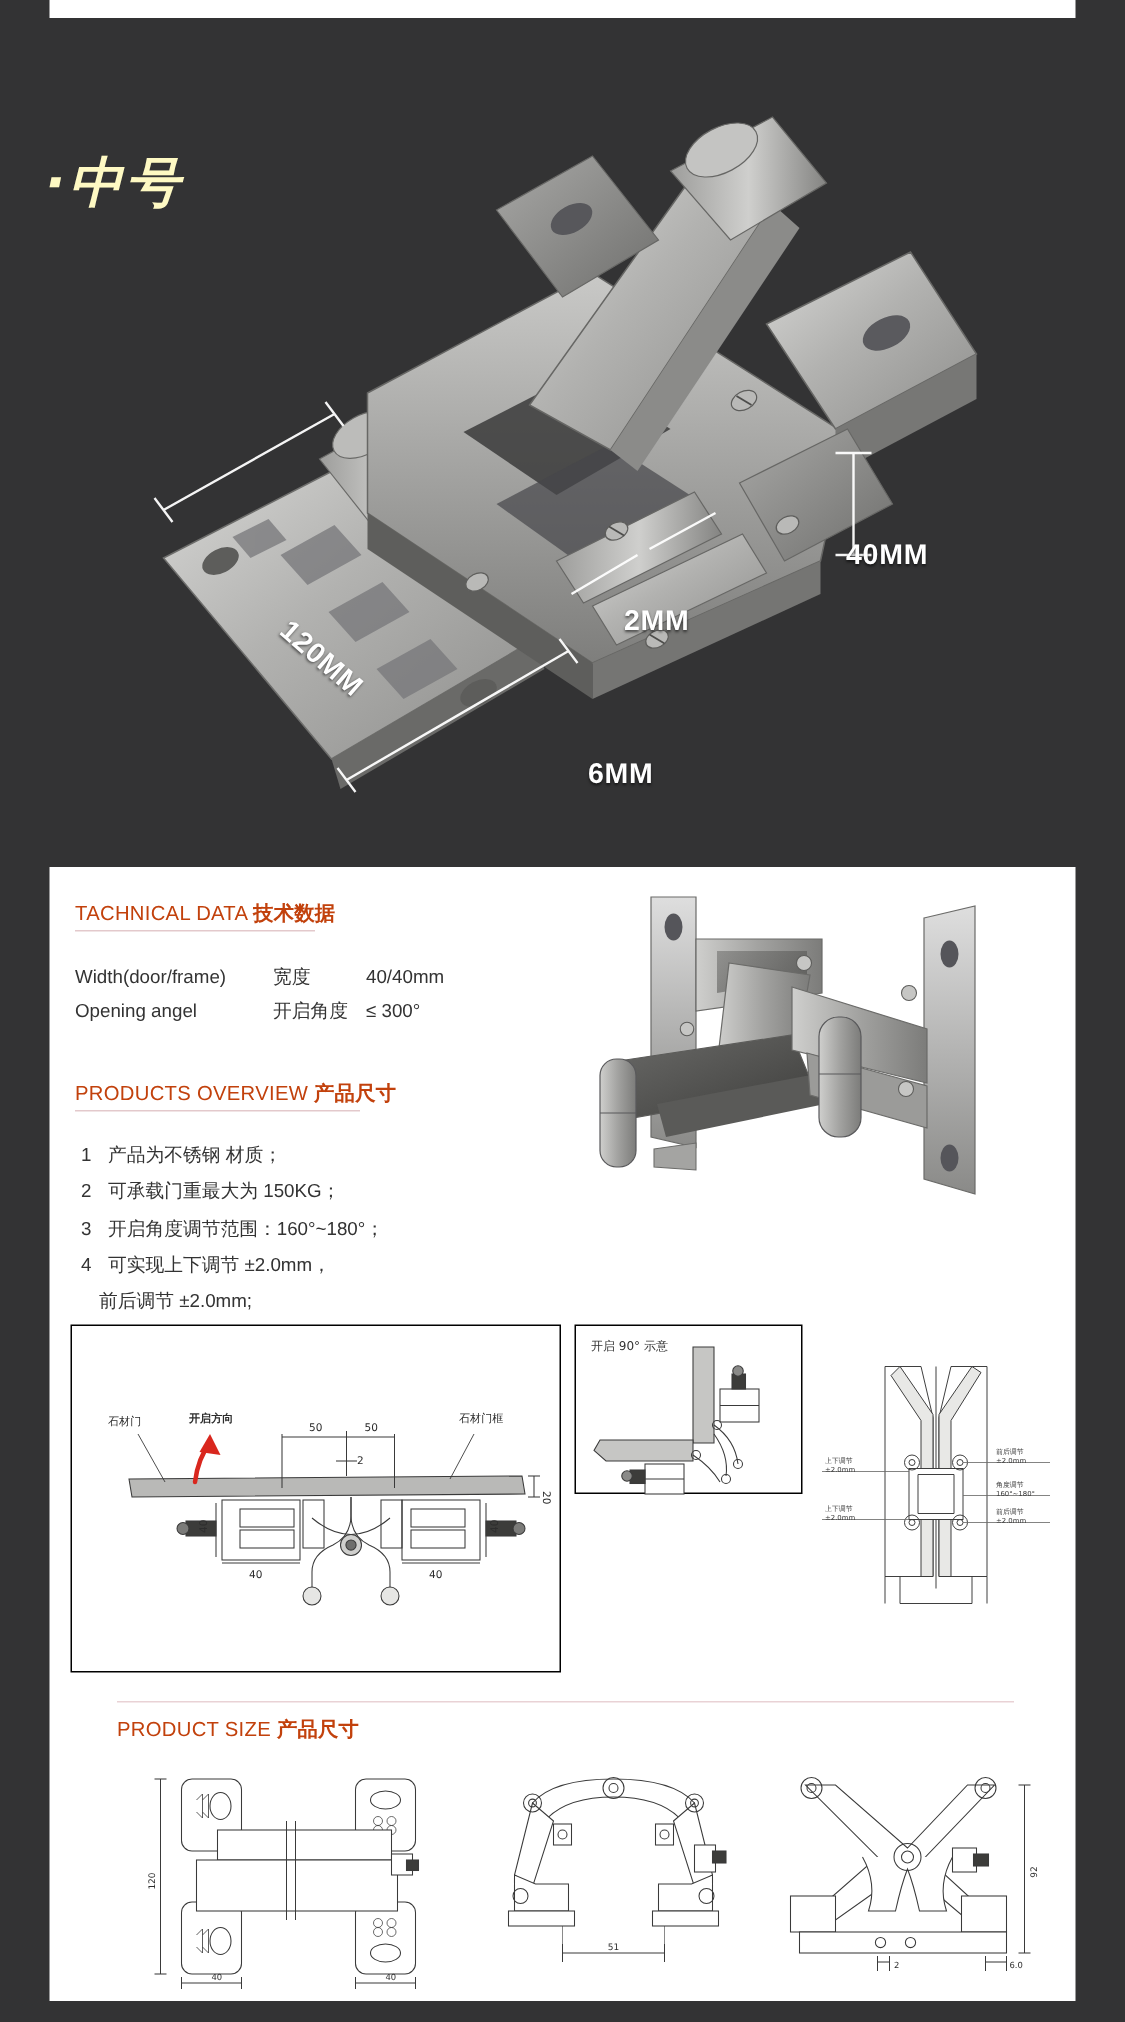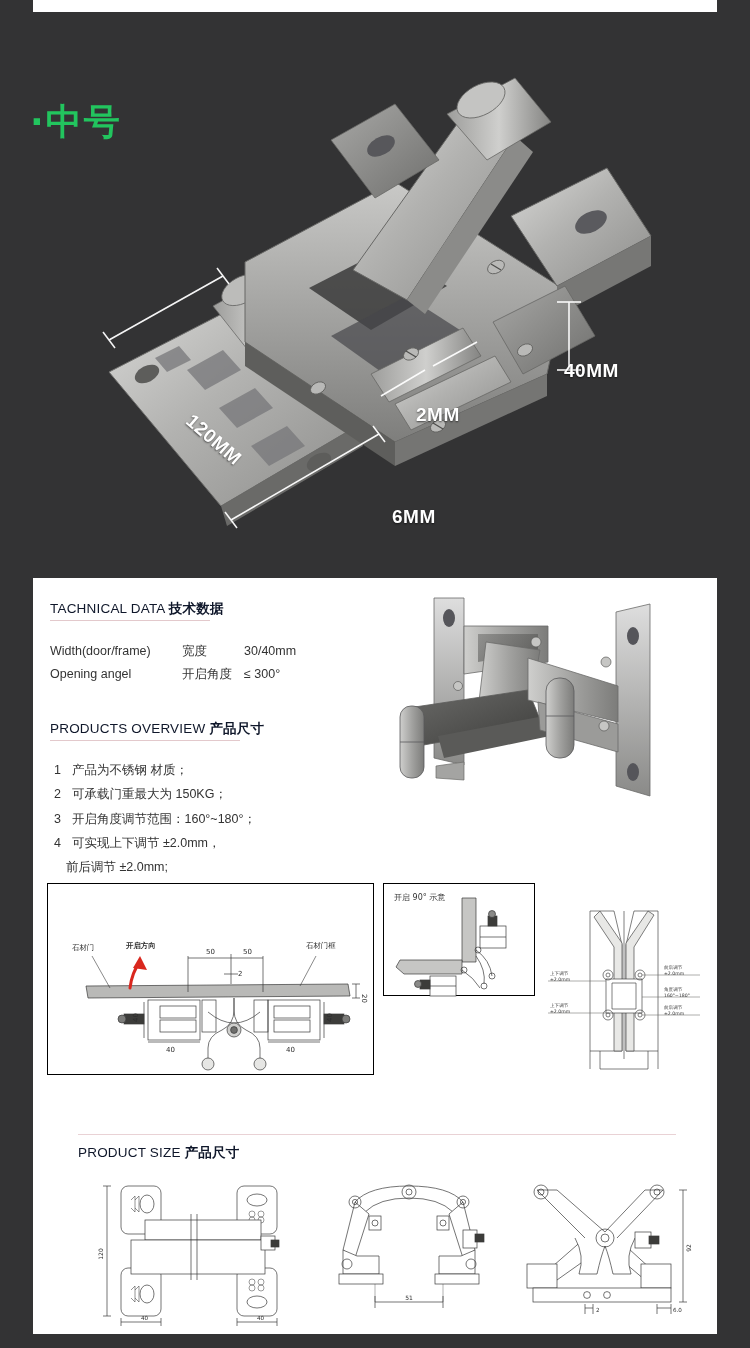--- a/index.html
+++ b/index.html
@@ -14,41 +14,42 @@
   
   .top-strip {
     position: absolute; left: 33px; top: 0; width: 684px; height: 12px;
     background: #ffffff;
   }
 
   
   .hero { position: absolute; left: 0; top: 12px; width: 750px; height: 566px; background: #333334; }
   .hero-title {
     position: absolute; left: 30px; top: 86px;
-    color: #22c55e; font-size: 36px; font-weight: 700; letter-spacing: 2px;
+    color: #fef9c3; font-size: 36px; font-weight: 700; letter-spacing: 2px;
     font-family: "DejaVu Sans", "Liberation Sans", sans-serif;
+    font-style: italic;
   }
   .hero-photo { position: absolute; left: 95px; top: 62px; width: 560px; height: 500px; }
   .dim-label {
     position: absolute; color: #ffffff; font-size: 19px; font-weight: 600;
     letter-spacing: .5px; text-shadow: 0 1px 2px rgba(0,0,0,.6);
   }
   .dim-120 { left: 196px; top: 398px; transform: rotate(41deg); transform-origin: left top; }
   .dim-6   { left: 392px; top: 494px; }
   .dim-2   { left: 416px; top: 392px; }
   .dim-40  { left: 564px; top: 348px; }
 
   
   .card {
     position: absolute; left: 33px; top: 578px; width: 684px; height: 756px;
     background: #ffffff;
   }
 
   .sec-head {
-    position: absolute; font-size: 13.5px; color: #0f172a; letter-spacing: .2px;
+    position: absolute; font-size: 13.5px; color: #c2410c; letter-spacing: .2px;
     white-space: nowrap;
   }
   .sec-head .cn { font-weight: 700; }
   .sec-rule { position: absolute; height: 1px; background: #e3c9cc; }
 
   .spec-list { position: absolute; left: 17px; top: 66px; font-size: 12.5px; color: #333; }
   .spec-row { display: flex; margin-bottom: 7px; line-height: 1.25; white-space: nowrap; }
   .spec-en { width: 132px; }
   .spec-cn { width: 62px; }
   .spec-val { }
@@ -57,21 +58,21 @@
   .ov-row { display: flex; margin-bottom: 8px; line-height: 1.3; white-space: nowrap; }
   .ov-num { width: 18px; color: #333; }
   .ov-txt { }
   .ov-sub { margin-left: 12px; margin-bottom: 8px; line-height: 1.3; }
 
   .hinge-photo { position: absolute; left: 345px; top: 12px; width: 290px; height: 215px; }
 
   
   .draw-row { position: absolute; left: 14px; top: 305px; width: 656px; height: 232px; }
   .draw-box { position: absolute; background: #fff; border: 1px solid #000000; }
-  .d1 { left: 0; top: 0; width: 327px; height: 192px; }
+  .d1 { left: 0; top: 0; width: 327px; height: 232px; }
   .d2 { left: 336px; top: 0; width: 152px; height: 113px; }
   .d3 { left: 336px; top: 119px; width: 152px; height: 113px; }
   .d4 { left: 497px; top: 0; width: 159px; height: 232px; border: none; }
   .draw-cap {
     position: absolute; left: 10px; top: 8px; font-size: 8px; color: #333;
     font-family: "DejaVu Sans", sans-serif; white-space: nowrap;
   }
 
   
   .psz-head { position: absolute; left: 45px; top: 566px; }
@@ -210,21 +211,21 @@
     <div class="sec-head" style="left:17px; top:22px;">
       <span>TACHNICAL DATA</span>
       <span class="cn">技术数据</span>
     </div>
     <div class="sec-rule" style="left:17px; top:42px; width:160px;"></div>
 
     <div class="spec-list">
       <div class="spec-row">
         <span class="spec-en">Width(door/frame)</span>
         <span class="spec-cn">宽度</span>
-        <span class="spec-val">30/40mm</span>
+        <span class="spec-val">40/40mm</span>
       </div>
       <div class="spec-row">
         <span class="spec-en">Opening angel</span>
         <span class="spec-cn">开启角度</span>
         <span class="spec-val">≤ 300°</span>
       </div>
     </div>
 
     <div class="sec-head" style="left:17px; top:142px;">
       <span>PRODUCTS OVERVIEW</span>

